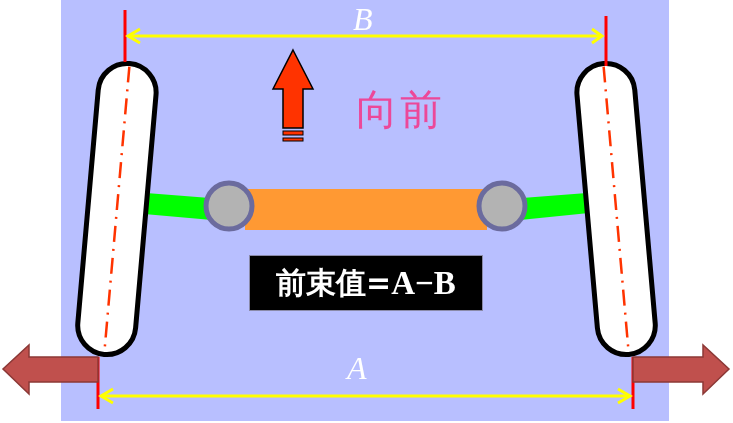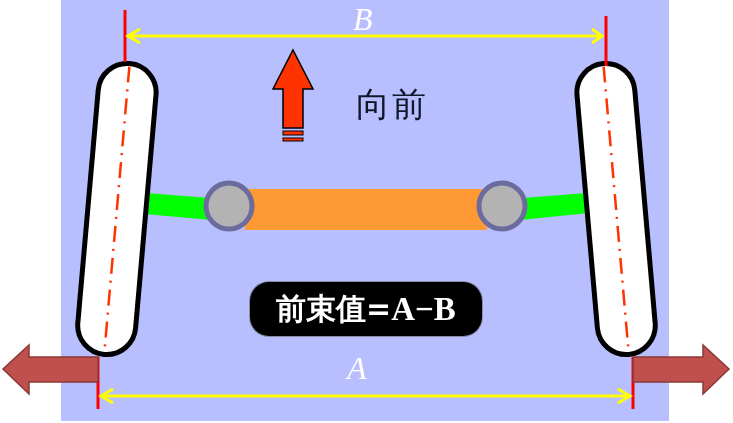--- a/index.html
+++ b/index.html
@@ -1,30 +1,29 @@
 <!DOCTYPE html>
 <html><head>
   <meta charset="utf-8">
   <style>
     html, body { margin: 0; padding: 0; background: #ffffff; }
     body { width: 733px; height: 423px; position: relative; overflow: hidden; }
     #stage { position: absolute; left: 0; top: 0; width: 733px; height: 423px; }
     svg { display: block; }
     .formula-box {
-      position: absolute; left: 250px; top: 282px; width: 232px; height: 54px;
+      position: absolute; left: 250px; top: 256px; width: 232px; height: 54px;
       background: #000000; display: flex; align-items: center; justify-content: center;
       box-shadow: 0 0 0 1px #8a8aa8;
-      border-radius: 19px;
     }
     .formula-box span { color: #ffffff; font-size: 30px; line-height: 1; }
     .formula-cjk { font-family: "DejaVu Sans", sans-serif; font-weight: bold; }
     .formula-latin { font-family: "Liberation Serif", "DejaVu Serif", serif; font-weight: bold; font-size: 33px !important; }
     .forward-text {
-      position: absolute; left: 356px; top: 82px; color: #0f172a;
-      font-family: Liberation Sans, sans-serif; font-size: 34px; letter-spacing: 2px;
+      position: absolute; left: 356px; top: 82px; color: #ec4899;
+      font-family: Liberation Sans, sans-serif; font-size: 42px; letter-spacing: 2px;
     }
     .dim-label {
       position: absolute; color: #ffffff; font-family: "Liberation Serif", "DejaVu Serif", serif;
       font-style: italic; font-size: 32px; line-height: 1;
     }
   </style>
 </head>
 <body>
 
 <div id="stage">

